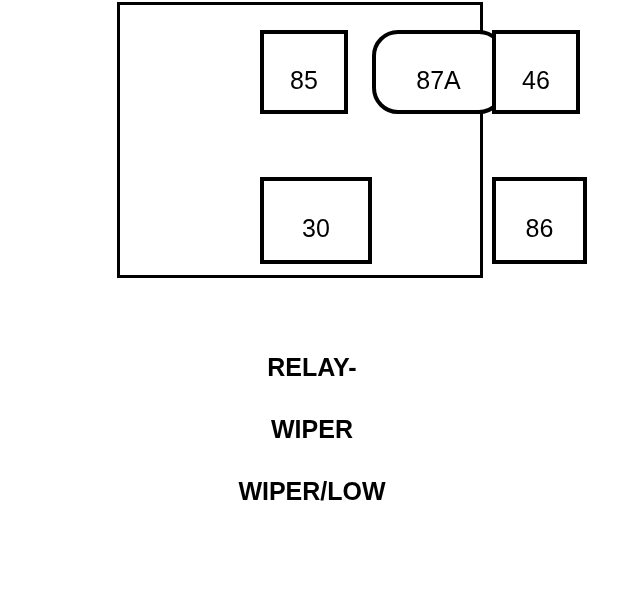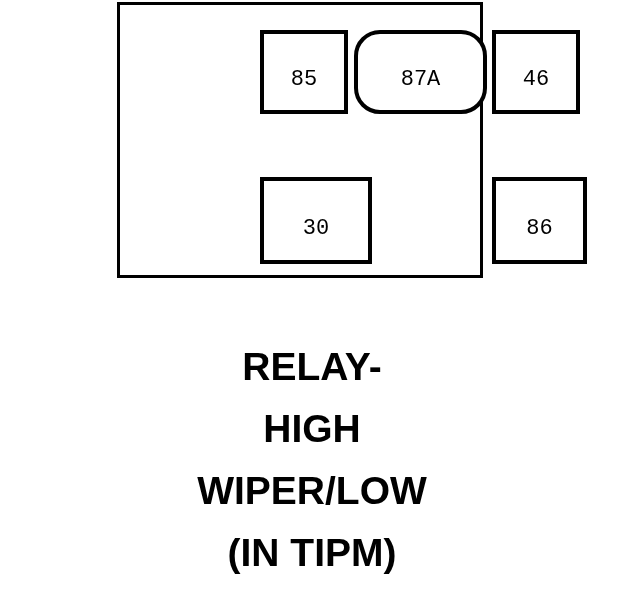--- a/index.html
+++ b/index.html
@@ -41,51 +41,51 @@
   .terminal {
     position: absolute;
     box-sizing: border-box;
     border: 4px solid #000000;
     background: #ffffff;
     display: flex;
     align-items: center;
     justify-content: center;
   }
   .terminal-label {
-    font-family: Liberation Mono, monospace;
-    font-size: 22px;
+    font-family: Liberation Sans, sans-serif;
+    font-size: 25px;
     font-weight: 400;
     line-height: 1;
     color: #000000;
     letter-spacing: 0px;
     white-space: nowrap;
     
     position: relative;
     top: 8px;
   }
 
   
   .terminal.t-85  { left: 140px; top: 25px;  width: 88px;  height: 84px; }
-  .terminal.t-87a { left: 234px; top: 25px;  width: 133px; height: 84px; border-radius: 26px; }
+  .terminal.t-87a { left: 252px; top: 25px;  width: 133px; height: 84px; border-radius: 26px; }
   .terminal.t-87  { left: 372px; top: 25px;  width: 88px;  height: 84px; }
   
   .terminal.t-30  { left: 140px; top: 172px; width: 112px;  height: 87px; }
   .terminal.t-86  { left: 372px; top: 172px; width: 95px;  height: 87px; }
 
   
   .caption {
     position: absolute;
     left: 0;
     top: 336px;
     width: 624px;
     text-align: center;
   }
   .caption-line {
     font-family: "Liberation Sans", sans-serif;
-    font-size: 39px;
+    font-size: 25px;
     font-weight: 700;
     line-height: 62px;
     color: #000000;
     white-space: nowrap;
   }
 </style>
 </head>
 <body>
 
 <div id="diagram-root">
@@ -109,18 +109,17 @@
     </div>
 
     <div class="terminal t-86">
       <span class="terminal-label">86</span>
     </div>
 
   </div>
 
   <div class="caption">
     <div class="caption-line">RELAY-</div>
-    <div class="caption-line">HIGH</div>
+    <div class="caption-line">WIPER</div>
     <div class="caption-line">WIPER/LOW</div>
-    <div class="caption-line">(IN TIPM)</div>
   </div>
 
 </div>
 
 </body></html>

